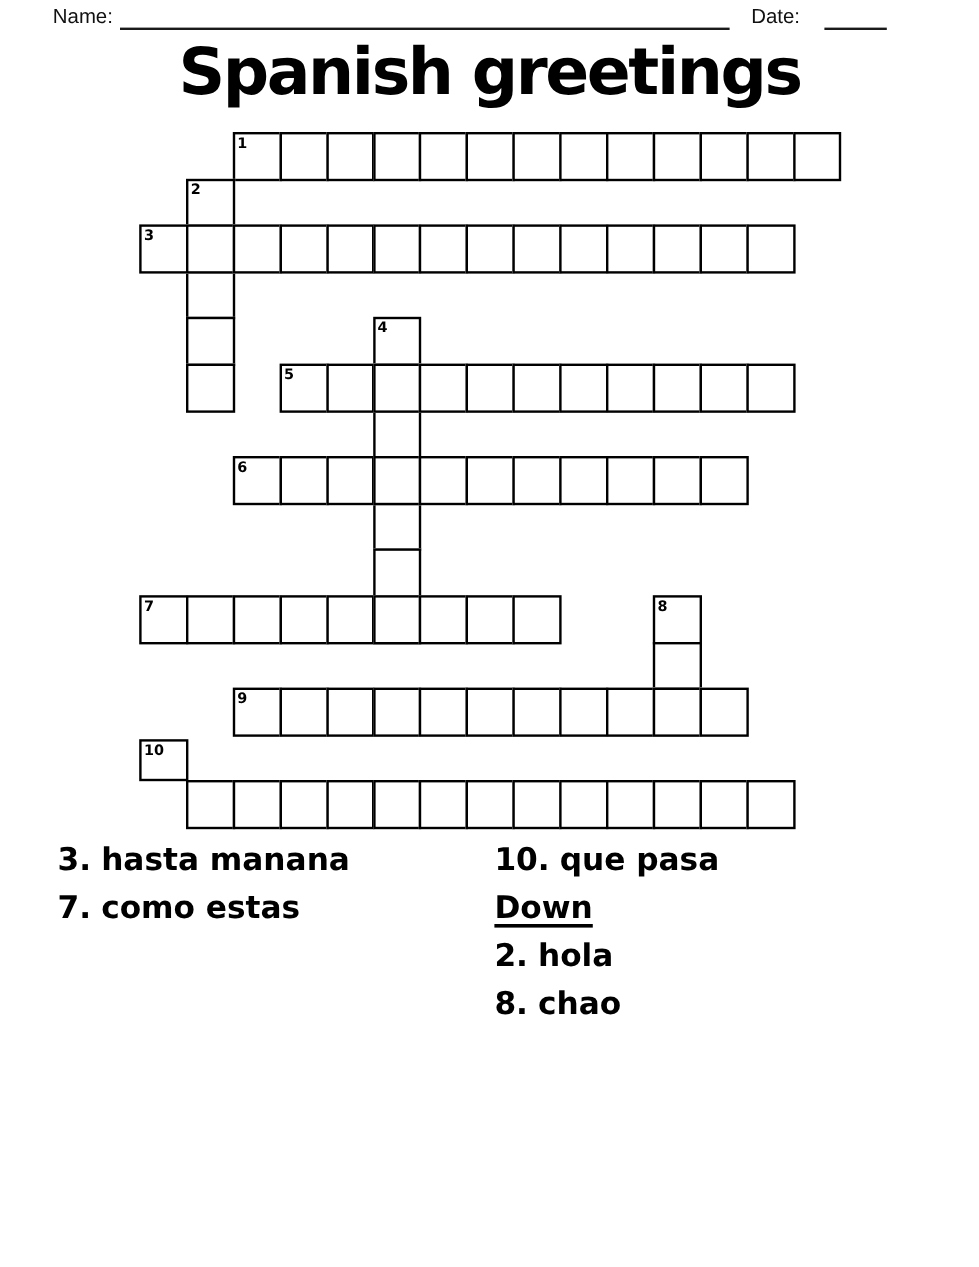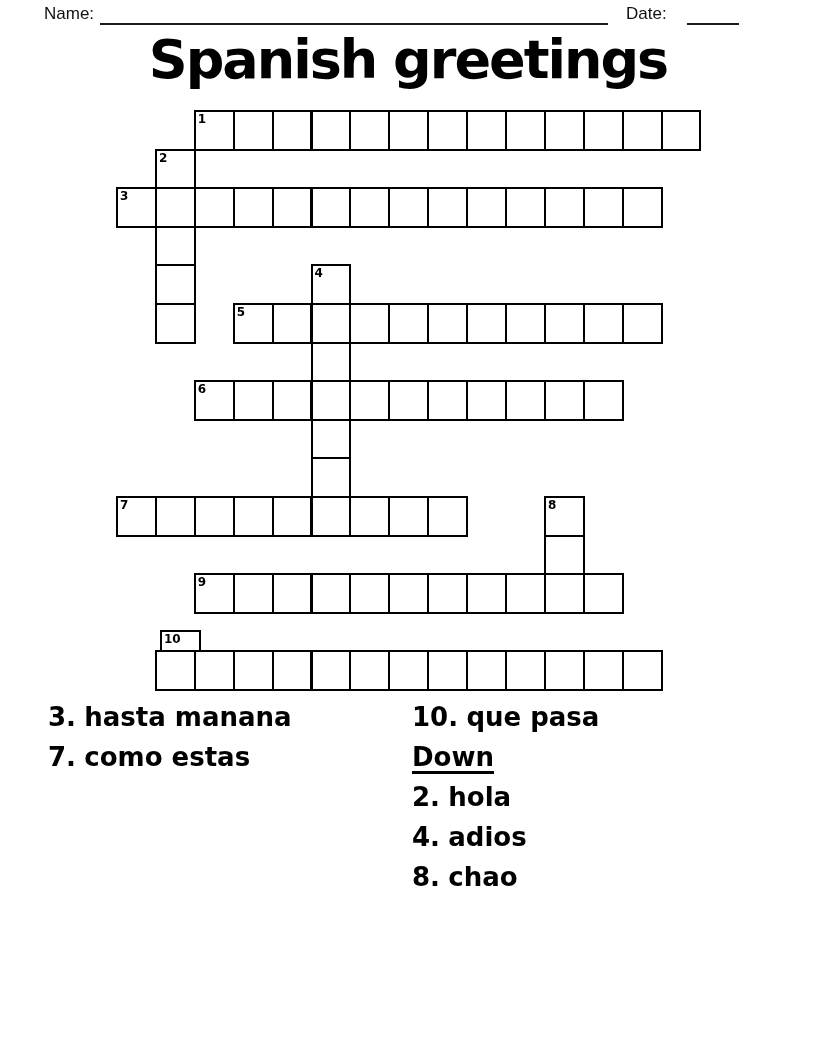--- a/index.html
+++ b/index.html
@@ -189,21 +189,21 @@
     <div class="cell" style="left: 232.7px; top: 573.2px; width: 40.9px; height: 40.6px; border-color: rgb(0, 0, 0);"></div>
     <div class="cell" style="left: 271.6px; top: 573.2px; width: 40.9px; height: 40.6px; border-color: rgb(0, 0, 0);"></div>
     <div class="cell" style="left: 310.5px; top: 573.2px; width: 40.9px; height: 40.6px; border-color: rgb(0, 0, 0);"></div>
     <div class="cell" style="left: 349.4px; top: 573.2px; width: 40.9px; height: 40.6px; border-color: rgb(0, 0, 0);"></div>
     <div class="cell" style="left: 388.3px; top: 573.2px; width: 40.9px; height: 40.6px; border-color: rgb(0, 0, 0);"></div>
     <div class="cell" style="left: 427.2px; top: 573.2px; width: 40.9px; height: 40.6px; border-color: rgb(0, 0, 0);"></div>
     <div class="cell" style="left: 466.1px; top: 573.2px; width: 40.9px; height: 40.6px; border-color: rgb(0, 0, 0);"></div>
     <div class="cell" style="left: 505px; top: 573.2px; width: 40.9px; height: 40.6px; border-color: rgb(0, 0, 0);"></div>
     <div class="cell" style="left: 543.9px; top: 573.2px; width: 40.9px; height: 40.6px; border-color: rgb(0, 0, 0);"></div>
     <div class="cell" style="left: 582.8px; top: 573.2px; width: 40.9px; height: 40.6px; border-color: rgb(0, 0, 0);"></div>
-    <div class="cell" style="left: 116px; top: 630px; width: 40.9px; height: 35px; border-color: rgb(0, 0, 0); margin-left: 44px;">
+    <div class="cell" style="left: 116px; top: 616px; width: 40.9px; height: 35px; border-color: rgb(0, 0, 0);">
       <span class="cellnum">10</span>
     </div>
     <div class="cell" style="left: 154.9px; top: 650.4px; width: 40.9px; height: 40.6px; border-color: rgb(0, 0, 0);"></div>
     <div class="cell" style="left: 193.8px; top: 650.4px; width: 40.9px; height: 40.6px; border-color: rgb(0, 0, 0);"></div>
     <div class="cell" style="left: 232.7px; top: 650.4px; width: 40.9px; height: 40.6px; border-color: rgb(0, 0, 0);"></div>
     <div class="cell" style="left: 271.6px; top: 650.4px; width: 40.9px; height: 40.6px; border-color: rgb(0, 0, 0);"></div>
     <div class="cell" style="left: 310.5px; top: 650.4px; width: 40.9px; height: 40.6px; border-color: rgb(0, 0, 0);"></div>
     <div class="cell" style="left: 349.4px; top: 650.4px; width: 40.9px; height: 40.6px; border-color: rgb(0, 0, 0);"></div>
     <div class="cell" style="left: 388.3px; top: 650.4px; width: 40.9px; height: 40.6px; border-color: rgb(0, 0, 0);"></div>
     <div class="cell" style="left: 427.2px; top: 650.4px; width: 40.9px; height: 40.6px; border-color: rgb(0, 0, 0);"></div>
@@ -225,18 +225,15 @@
 
 <div id="clues-right" class="clue-col">
   <div class="clue-line">
     <span>10.</span><span class="clue-text">que pasa</span>
   </div>
   <div class="clue-line clue-heading">Down</div>
   <div class="clue-line">
     <span>2.</span><span class="clue-text">hola</span>
   </div>
   <div class="clue-line">
-    <span>4.</span><span class="clue-text">adios</span>
-  </div>
-  <div class="clue-line">
     <span>8.</span><span class="clue-text">chao</span>
   </div>
 </div>
 
 </body></html>

